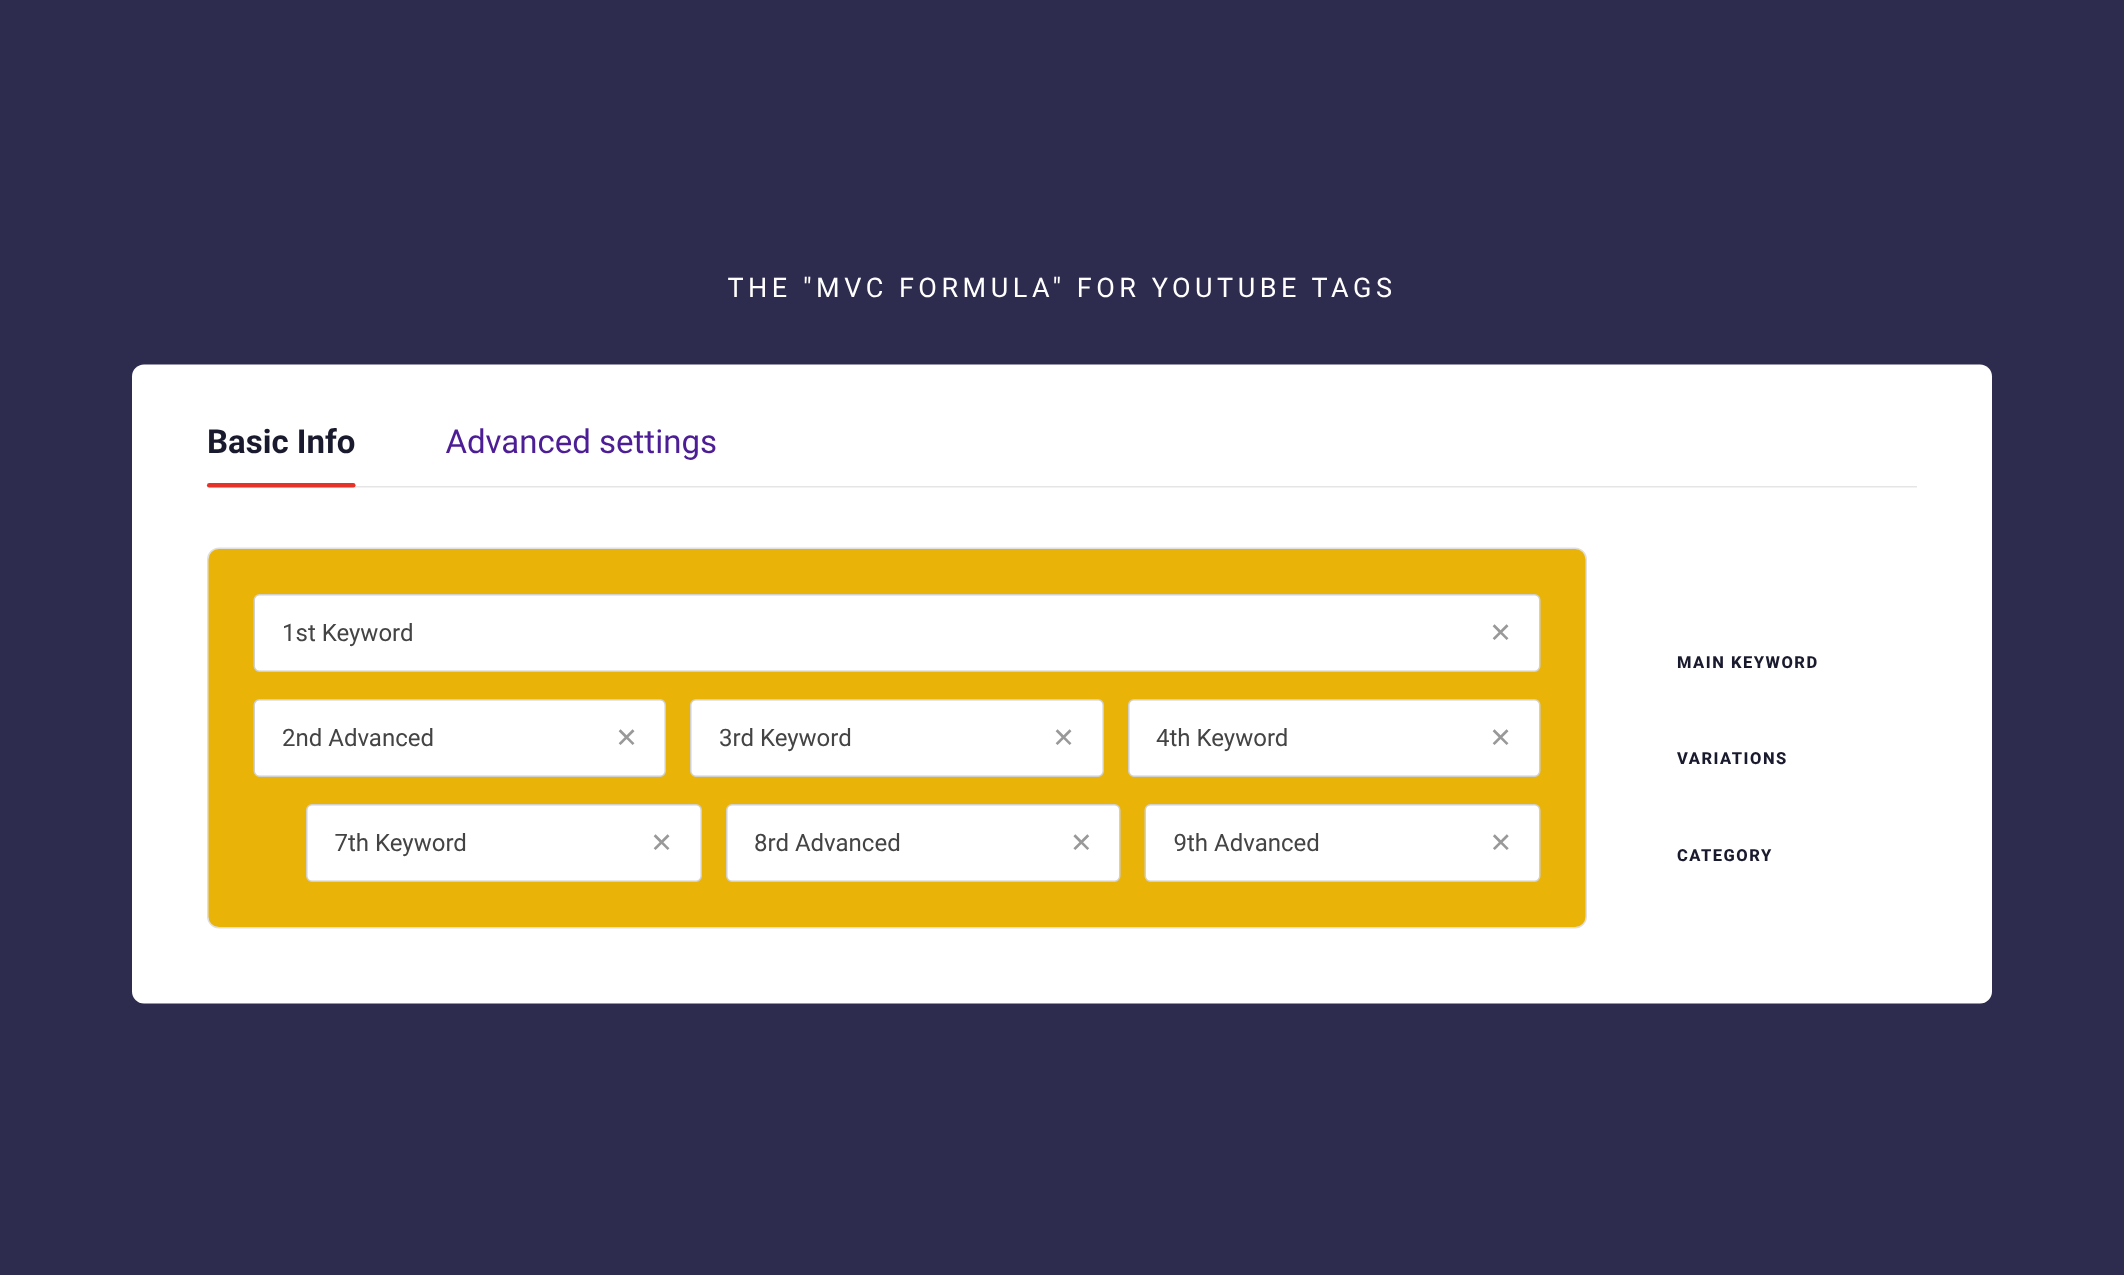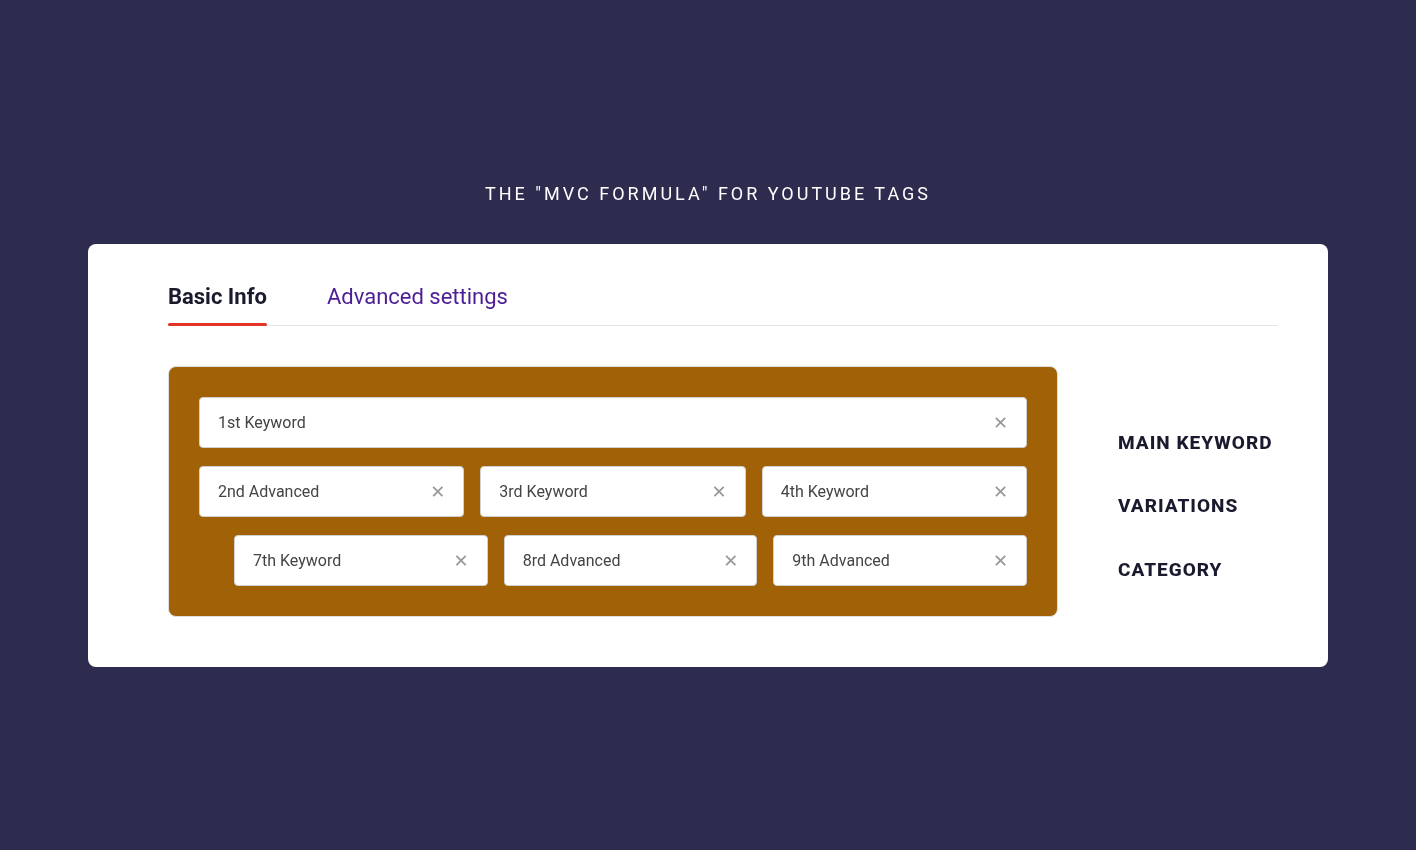--- a/index.html
+++ b/index.html
@@ -25,21 +25,21 @@
       letter-spacing: 3px;
       font-weight: 400;
       text-transform: uppercase;
       margin-bottom: 40px;
     }
 
     .card {
       background: #ffffff;
       border-radius: 8px;
       width: 1240px;
-      padding: 40px 50px 50px 80px;
+      padding: 40px 50px 50px 50px;
     }
 
     .tabs {
       display: flex;
       align-items: center;
       border-bottom: 1px solid #e5e5e5;
       margin-bottom: 40px;
     }
 
     .tab {
@@ -72,21 +72,21 @@
       display: flex;
       gap: 60px;
       align-items: stretch;
     }
 
     .keywords-box {
       flex: 1;
       border: 1px solid #e0e0e0;
       border-radius: 8px;
       padding: 30px 30px;
-      background: #a16207;
+      background: #eab308;
     }
 
     .keyword-row {
       display: flex;
       gap: 16px;
       margin-bottom: 18px;
     }
 
     .keyword-row:last-child {
       margin-bottom: 0;
@@ -121,21 +121,21 @@
 
     .labels-column {
       display: flex;
       flex-direction: column;
       justify-content: space-around;
       padding: 30px 0;
       min-width: 160px;
     }
 
     .label-item {
-      font-size: 19px;
+      font-size: 11px;
       font-weight: 800;
       color: #1a1a2e;
       letter-spacing: 1px;
       text-transform: uppercase;
       margin-top: 29px;
     }
   </style>
 </head>
 <body>
 

